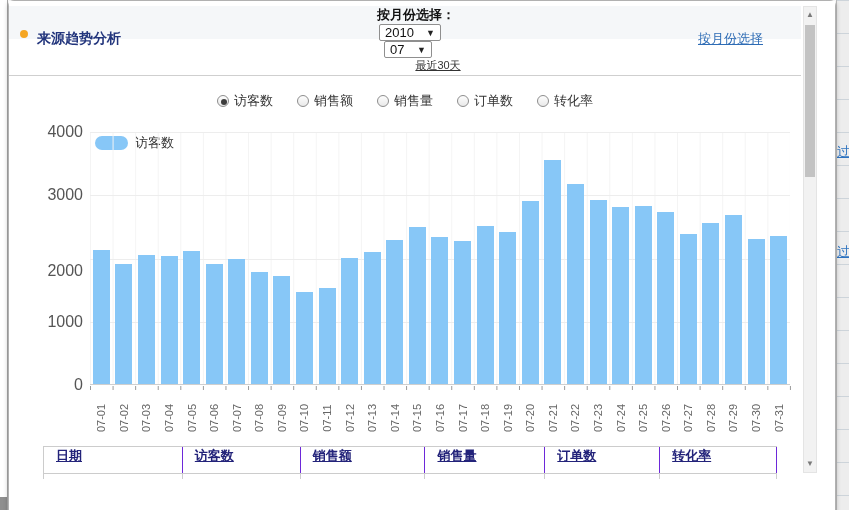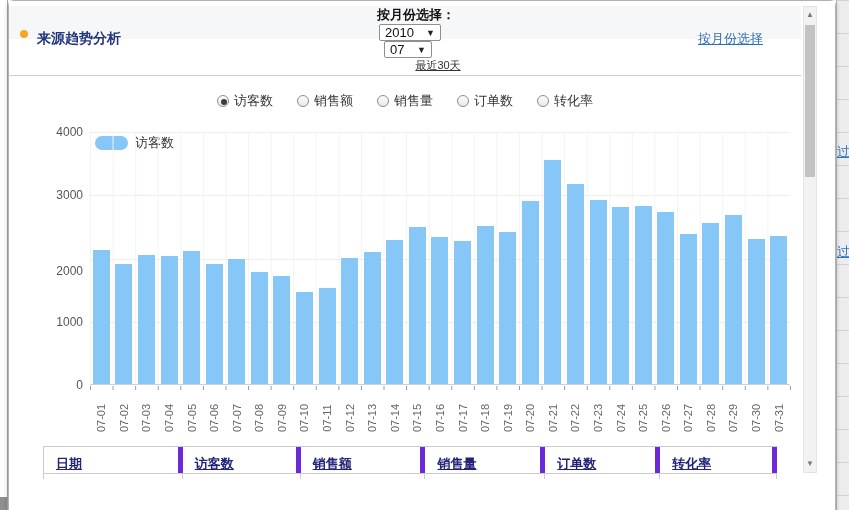--- a/index.html
+++ b/index.html
@@ -59,21 +59,21 @@
     border-radius:50%; background:linear-gradient(to bottom,#fdfdfd,#e9e9e9); }
   .radio-circle.checked::after { content:""; position:absolute; left:3px; top:3px;
     width:6px; height:6px; border-radius:50%; background:#3d3d3d; }
   .radio-label { font-size:13px; color:#333; }
 
   
   .legend { position:absolute; left:86px; top:133px; display:flex; align-items:center; gap:7px; cursor:pointer; }
   .legend-swatch { width:33px; height:14px; border-radius:7px; }
   .legend-label { font-size:13px; color:#333; }
   .ylabel { position:absolute; left:26px; width:48px; height:16px; line-height:16px;
-    text-align:right; font-size:12px; color:#555; }
+    text-align:right; font-size:16px; color:#555; }
   .plot { position:absolute; left:81px; top:131px; width:700px; height:253px;
     border-bottom:1px solid #cfcfcf;
     background-image:linear-gradient(to right,#f4f4f4 1px,transparent 1px);
     background-size:22.581px 100%; }
   .hgrid { position:absolute; left:0; width:100%; height:1px; background:#ededed; }
   .bars { position:absolute; left:0; top:0; width:100%; height:100%;
     display:flex; align-items:flex-end; }
   .bar-cell { width:calc(100%/31); height:100%; display:flex; align-items:flex-end; justify-content:center; }
   .bar { width:17px; }
   .tick-strip { position:absolute; left:81px; top:385px; width:701px; height:4px;
@@ -82,21 +82,21 @@
   .xlabels { position:absolute; left:81px; top:391px; width:700px; height:52px; display:flex; }
   .xlabel-cell { position:relative; width:calc(100%/31); height:100%; }
   .xlabel-cell span { position:absolute; left:50%; top:50%;
     transform:translate(-50%,-50%) rotate(-90deg); white-space:nowrap;
     font-size:11px; color:#666; }
 
   
   .data-table { position:absolute; left:34px; top:445px; width:734px;
     border-top:1px solid #ccc; border-left:1px solid #ccc; }
   .thead-row { display:flex; height:27px; border-bottom:1px solid #ccc; background:#fff; }
-  .th-cell { border-right:5px solid #6d28d9; display:flex; align-items:flex-end; padding-left:12px; }
+  .th-cell { border-right:1px solid #6d28d9; display:flex; align-items:flex-start; padding-left:12px; }
   .th-link { font-size:13px; font-weight:bold; color:#23237a; text-decoration:underline; cursor:pointer; }
   .partial-row { display:flex; height:12px; }
   .pr-cell { border-right:1px solid #ccc; }
 
   
   .vscrollbar { position:absolute; left:794px; top:5px; width:14px; height:467px;
     background:#f2f2f2; border:1px solid #e4e4e4; }
   .scroll-arrow { position:absolute; left:0; width:100%; text-align:center;
     font-size:8px; color:#7a7a7a; line-height:10px; cursor:pointer; }
   .arrow-up { top:3px; }

